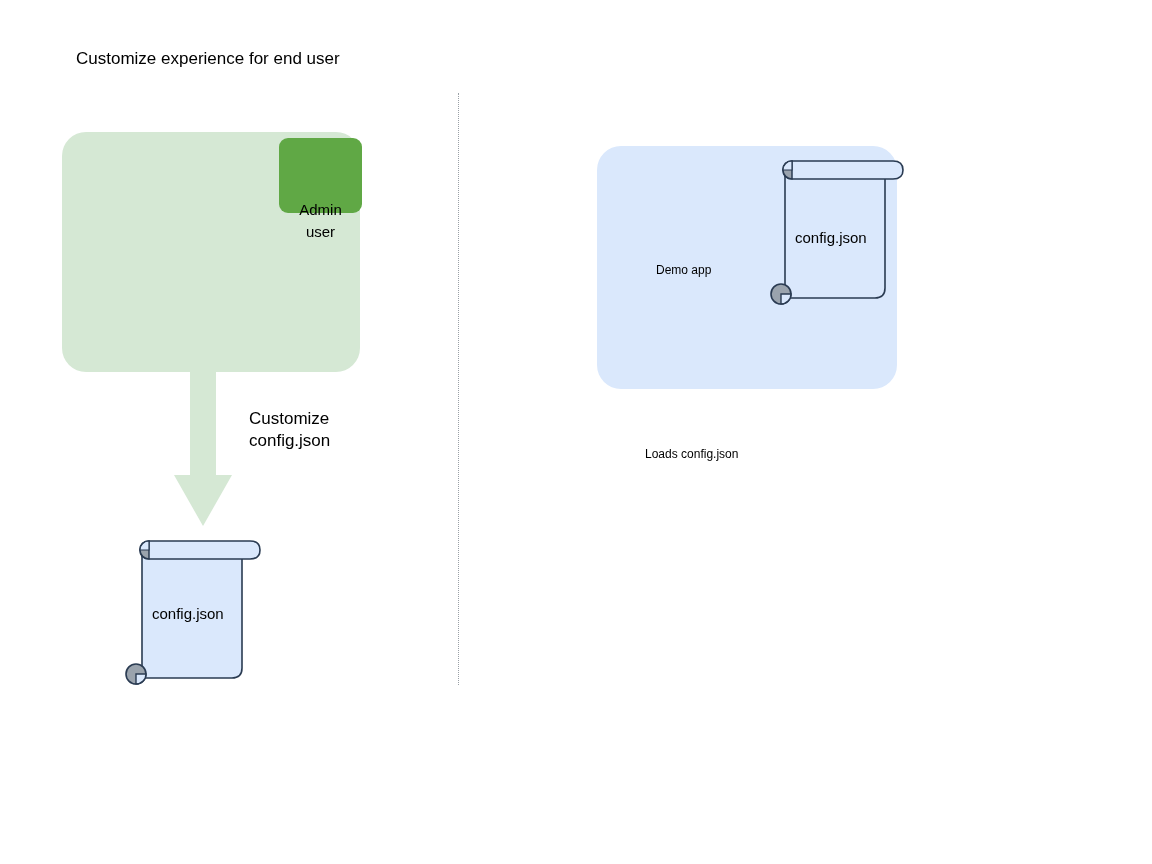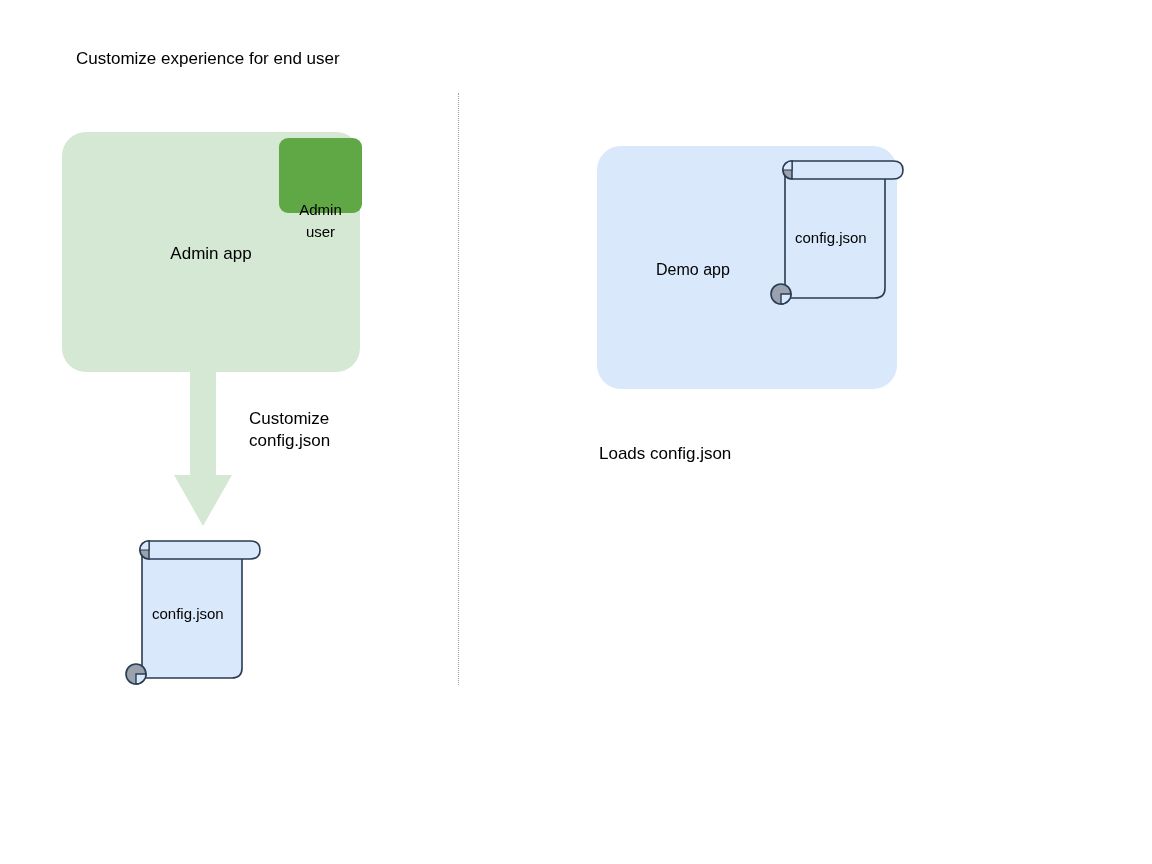--- a/index.html
+++ b/index.html
@@ -120,46 +120,45 @@
     top: 146px;
     width: 300px;
     height: 243px;
     background: #dae8fc;
     border-radius: 24px;
   }
   #demo-app-label {
     position: absolute;
     left: 656px;
     top: 259px;
-    font-size: 16px;
+    font-size: 12px;
     line-height: 22px;
     white-space: nowrap;
   }
   #loads-config-label {
     position: absolute;
-    left: 599px;
+    left: 645px;
     top: 443px;
-    font-size: 17px;
+    font-size: 12px;
     line-height: 22px;
     white-space: nowrap;
   }
 </style>
 </head>
 <body>
 
 <div class="canvas">
 
   <div class="heading" id="heading-left">Customize experience for end user</div>
 
 
   <div class="divider"></div>
 
   <div id="admin-app-box"></div>
 
-  <div id="admin-app-label">Admin app</div>
 
   <div id="admin-panel-box"></div>
 
   <div id="admin-panel-label">
     <div>Admin</div>
     <div>user</div>
   </div>
 
   <svg id="download-arrow" viewBox="0 0 80 160">
     <polygon points="20,0 46,0 46,107 62,107 33,158 4,107 20,107" fill="#d5e8d4"></polygon>

